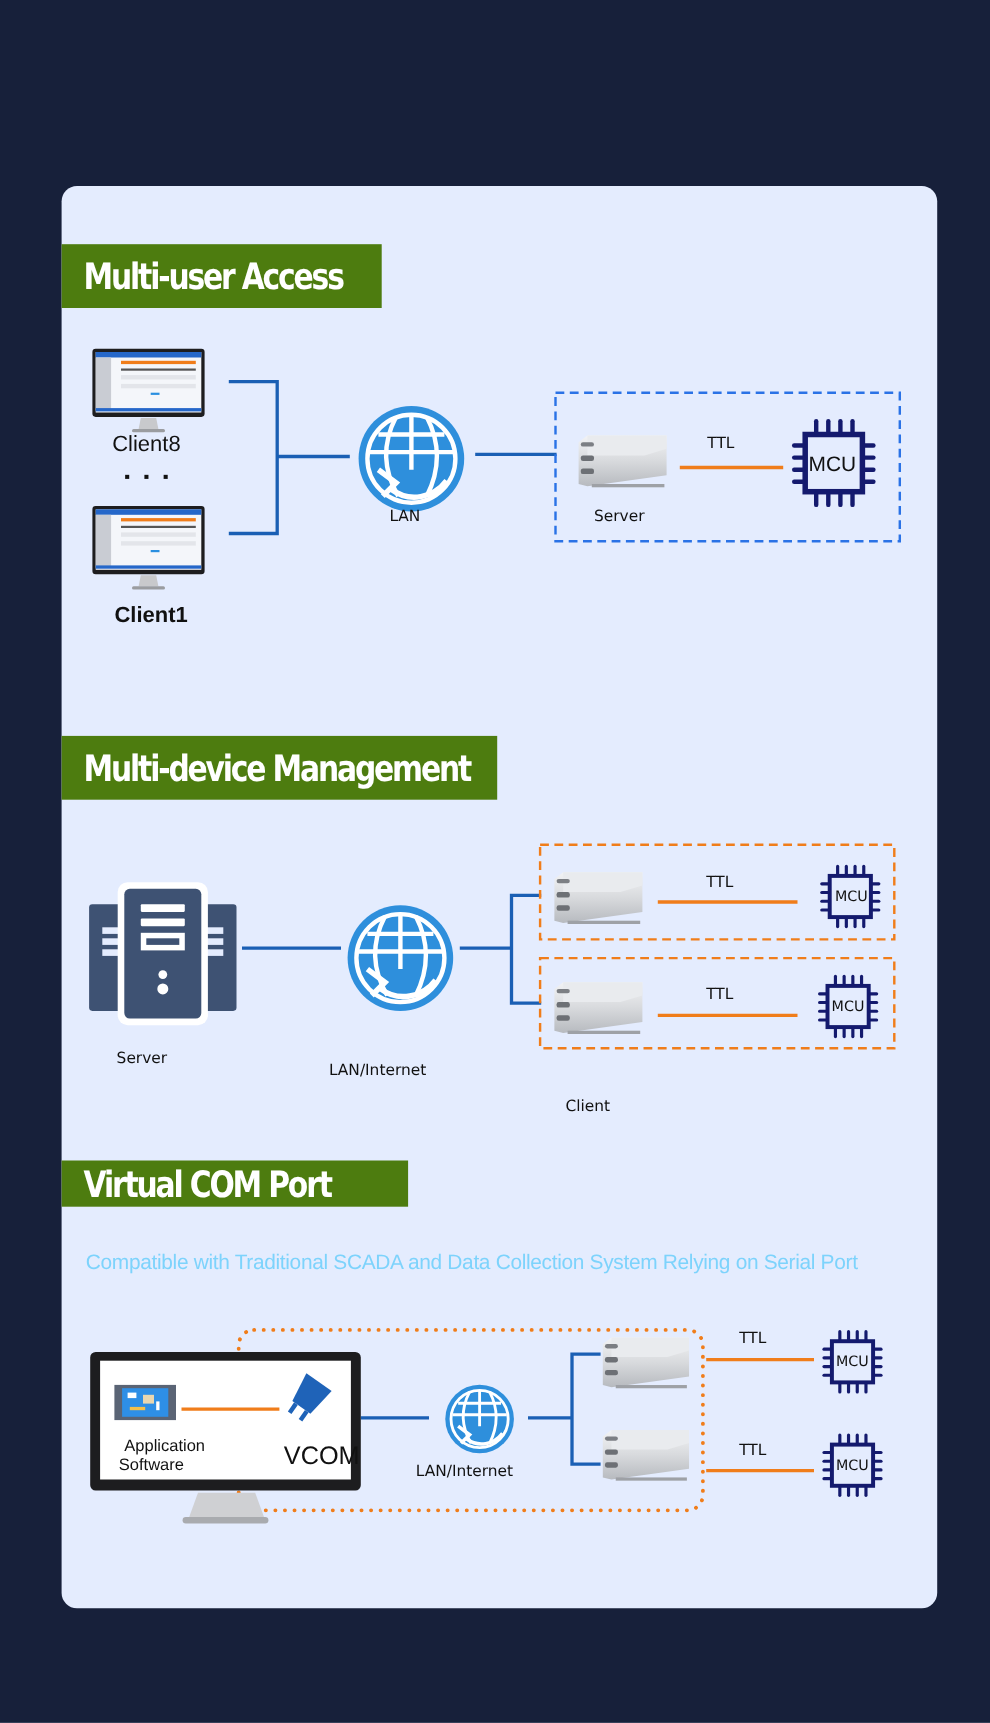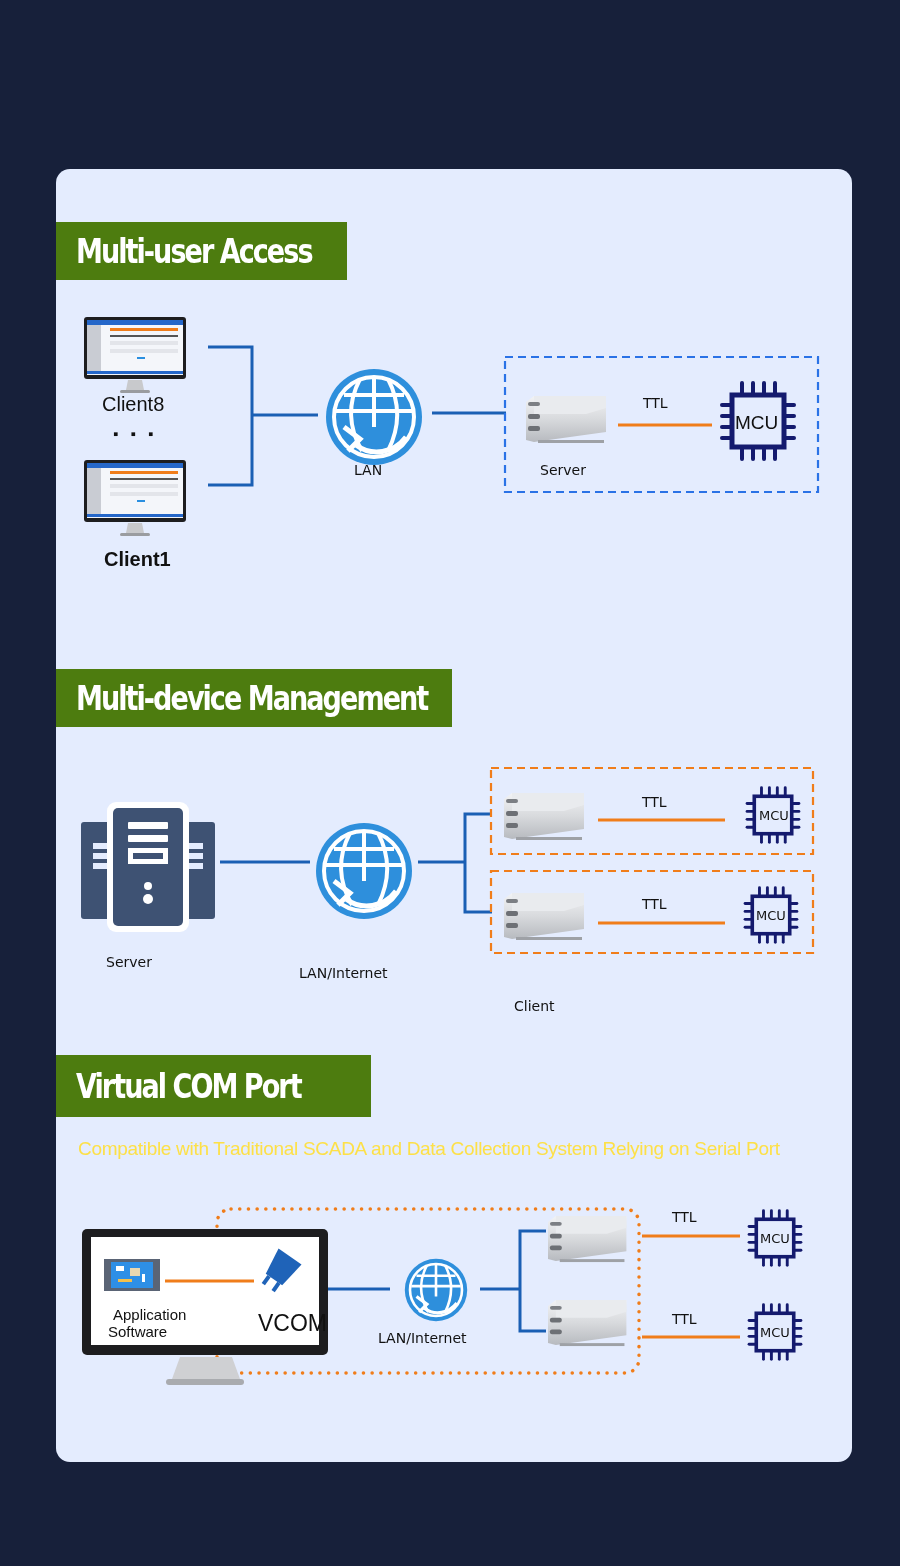--- a/index.html
+++ b/index.html
@@ -3,21 +3,21 @@
 <meta charset="utf-8">
 <style>
   * { box-sizing: border-box; margin: 0; padding: 0; }
   html, body { width: 900px; height: 1566px; background: #17203a; overflow: hidden; }
   body { position: relative; font-family: "Liberation Sans", "DejaVu Sans", sans-serif; }
   .card { position: absolute; left: 56px; top: 169px; width: 796px; height: 1293px; background: #e4ecfe; border-radius: 14px; }
   .heading { position: absolute; left: 56px; background: #4d7c0f; color: #fff; font-family: "DejaVu Sans", sans-serif; font-weight: bold; font-size: 33px; letter-spacing: -2.4px; transform-origin: left center; padding-left: 20px; display: flex; align-items: center; white-space: nowrap; overflow: hidden; }
   .heading span { display: inline-block; transform: scaleX(0.82); transform-origin: left center; }
   .lbl { position: absolute; color: #111; font-size: 20px; white-space: nowrap; }
   .lbl.dv { font-family: "DejaVu Sans", sans-serif; font-size: 14px; }
-  .subtitle { position: absolute; left: 78px; top: 1138px; font-size: 19px; color: #fde047; white-space: nowrap; letter-spacing: -0.3px; }
+  .subtitle { position: absolute; left: 78px; top: 1138px; font-size: 19px; color: #7dd3fc; white-space: nowrap; letter-spacing: -0.3px; }
   svg { position: absolute; left: 0; top: 0; overflow: visible; }
 </style>
 </head>
 <body>
 
 <div class="card"></div>
 
 <div class="heading" style="top:222px;height:58px;width:291px;">
   <span>Multi-user Access</span>
 </div>
@@ -208,21 +208,21 @@
   <span>Multi-device Management</span>
 </div>
 <div class="lbl dv" style="left:106px;top:954px;">Server</div>
 <div class="lbl dv" style="left:299px;top:965px;">LAN/Internet</div>
 <div class="lbl dv" style="left:514px;top:978px;margin-top:20px;">Client</div>
 <div class="lbl dv" style="left:642px;top:794px;">TTL</div>
 <div class="lbl dv" style="left:759px;top:808px;font-size:13px;">MCU</div>
 <div class="lbl dv" style="left:642px;top:896px;">TTL</div>
 <div class="lbl dv" style="left:756px;top:908px;font-size:13px;">MCU</div>
 
-<div class="heading" style="top:1055px;height:62px;width:315px;">
+<div class="heading" style="top:1055px;height:42px;width:315px;">
   <span>Virtual COM Port</span>
 </div>
 <div class="subtitle">Compatible with Traditional SCADA and Data Collection System Relying on Serial Port</div>
 <div class="lbl" style="left:101px;top:1306px;font-size:15px;margin-left:12px;">Application</div>
 <div class="lbl" style="left:108px;top:1323px;font-size:15px;text-align:center;">Software</div>
 <div class="lbl" style="left:258px;top:1310px;font-size:23px;">VCOM</div>
 <div class="lbl dv" style="left:378px;top:1330px;">LAN/Internet</div>
 <div class="lbl dv" style="left:672px;top:1209px;">TTL</div>
 <div class="lbl dv" style="left:760px;top:1231px;font-size:13px;">MCU</div>
 <div class="lbl dv" style="left:672px;top:1311px;">TTL</div>

